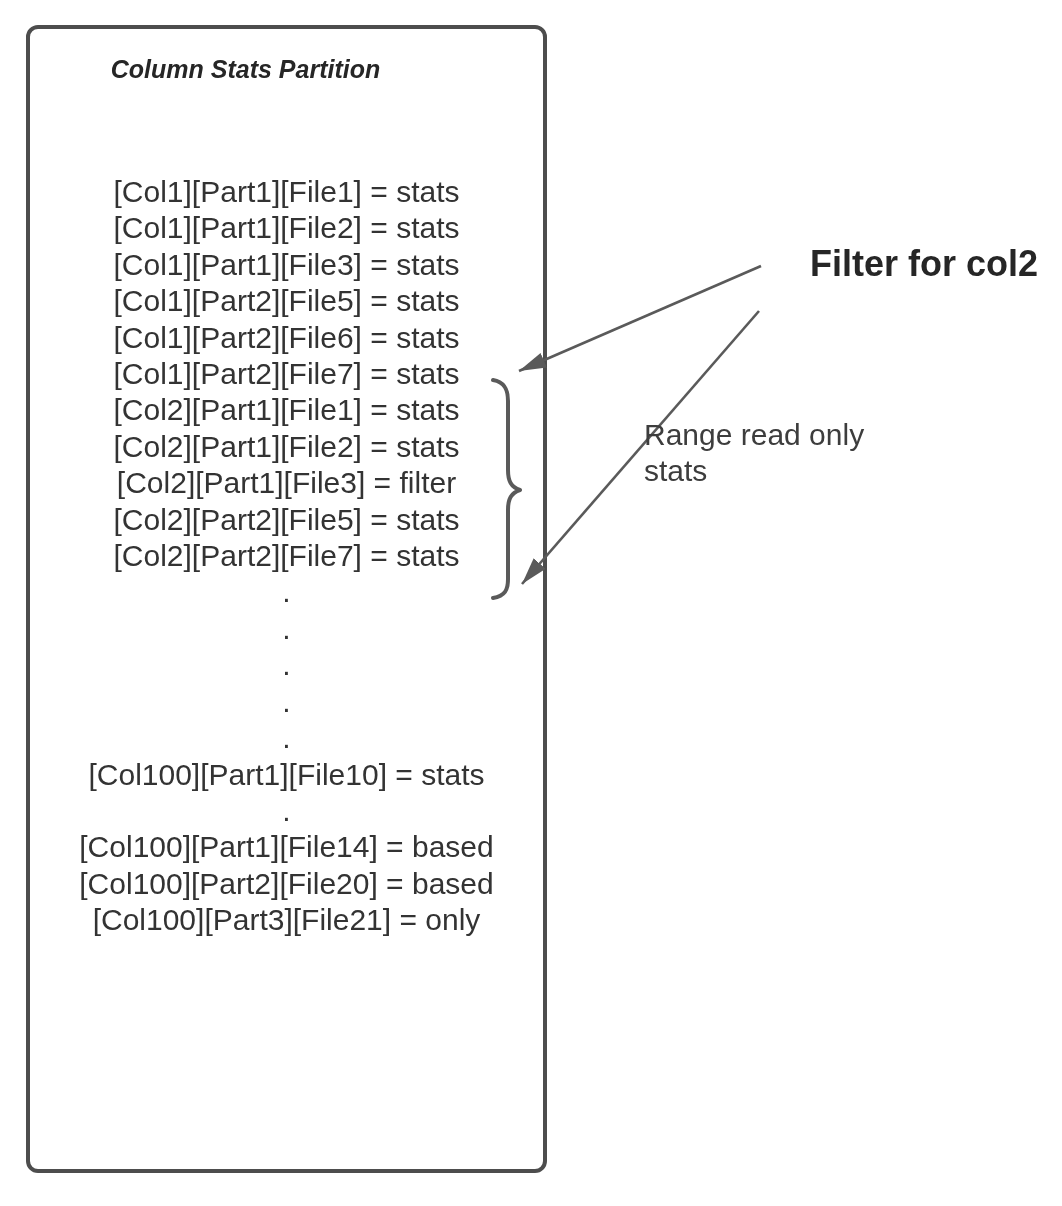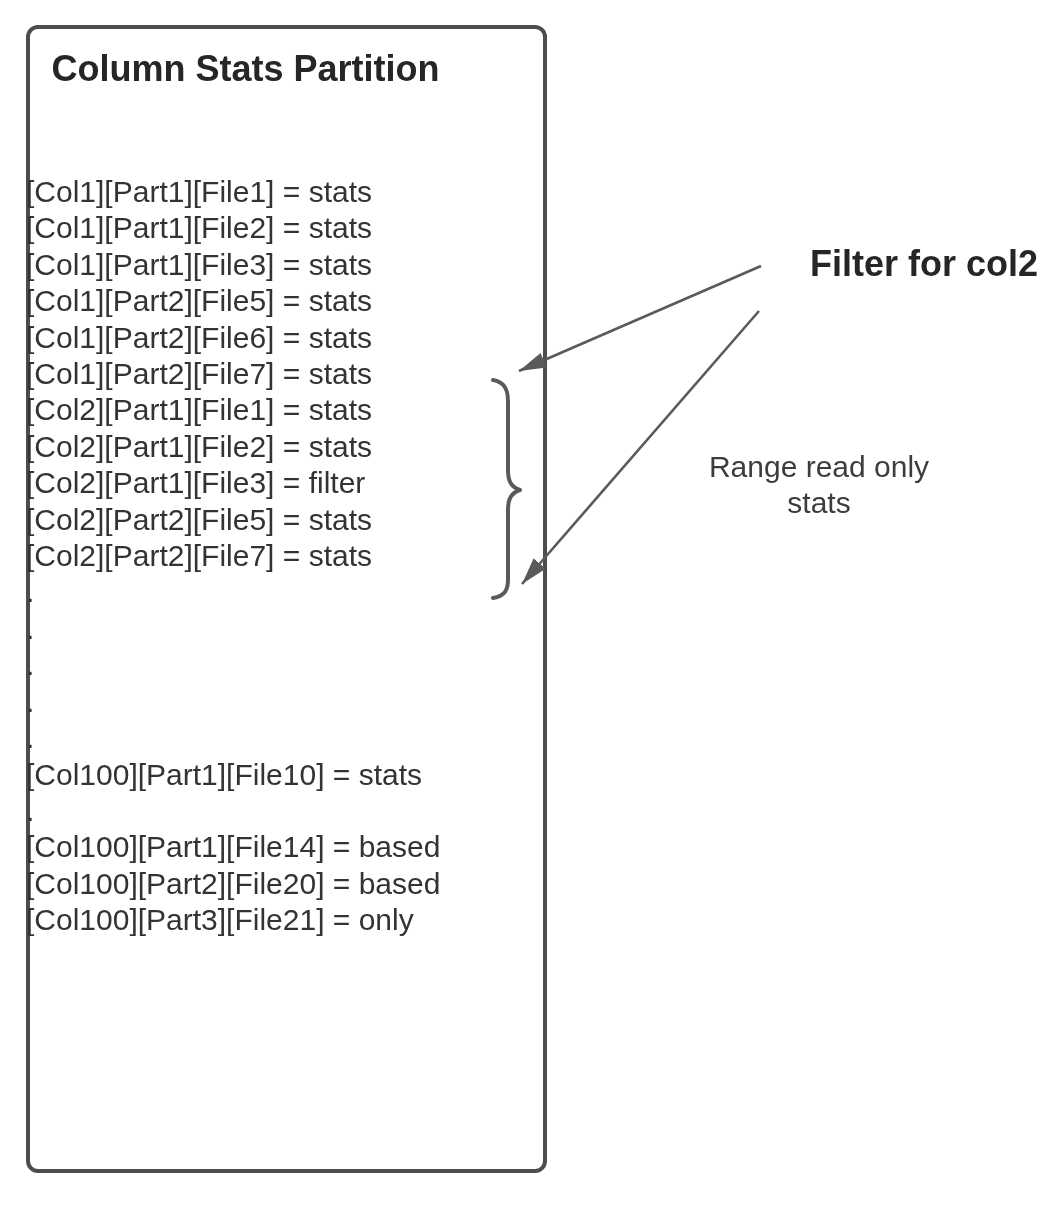--- a/index.html
+++ b/index.html
@@ -29,31 +29,33 @@
     border: 4px solid var(--box-border);
     border-radius: 12px;
     background: var(--background);
   }
   .box-title {
     position: absolute;
     left: 26px;
     top: 49px;
     width: 439px;
     text-align: center;
-    font-size: 36px;
+    font-size: 25px;
     font-weight: bold;
     line-height: 40px;
     color: var(--title-text);
     white-space: nowrap;
+    font-style: italic;
   }
   .entry-list {
     position: absolute;
     left: 26px;
     top: 174px;
     width: 521px;
+    text-align: center;
     font-size: 30px;
     line-height: 36.4px;
     color: var(--entry-text);
   }
   .entry-line { display: block; white-space: pre; }
   .overlay {
     position: absolute;
     left: 0;
     top: 0;
     width: 1062px;
@@ -83,25 +85,24 @@
     font-weight: bold;
     line-height: 40px;
     color: var(--title-text);
     white-space: nowrap;
   }
   .range-note {
     position: absolute;
     left: 644px;
     top: 417px;
     width: 350px;
-    text-align: center;
+    text-align: left;
     font-size: 30px;
     line-height: 36.4px;
     color: var(--annotation-text);
-    margin-top: 32px;
   }
   .note-line { display: block; white-space: nowrap; }
 </style>
 </head>
 <body>
 
 <div class="canvas">
 
   <div class="partition-box"></div>
 

